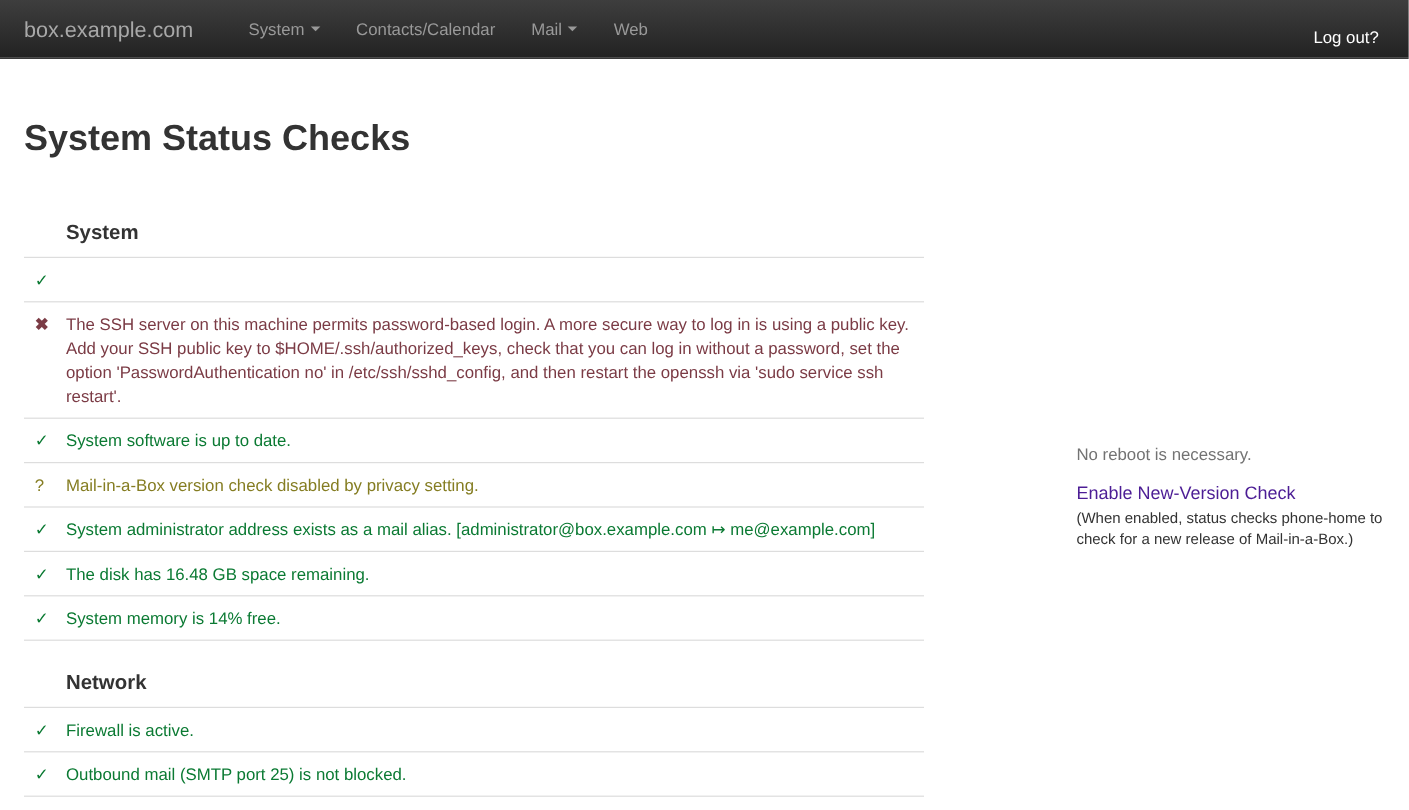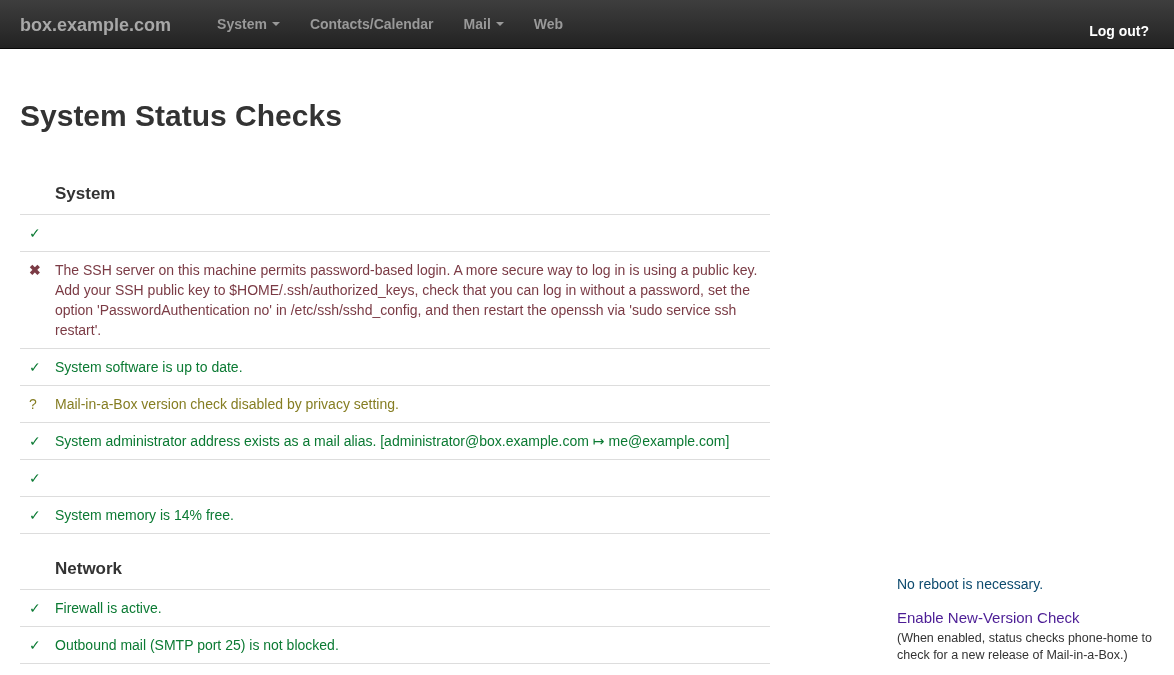--- a/index.html
+++ b/index.html
@@ -12,21 +12,20 @@
     overflow: hidden;
   }
 
   
   .navbar {
     height: 49px;
     background: linear-gradient(to bottom, #3e3e3e 0%, #222 100%);
     border-bottom: 1px solid #080808;
     display: flex;
     align-items: stretch;
-    font-weight: bold;
   }
   .brand {
     color: #a8a8a8;
     font-size: 18px;
     line-height: 20px;
     padding: 15px 15px 14px 20px;
     text-decoration: none;
     cursor: pointer;
   }
   .nav { display: flex; margin-left: 16px; }
@@ -52,21 +51,21 @@
     margin-left: auto;
     color: #fff;
     font-size: 14px;
     line-height: 20px;
     padding: 21px 25px 15px 15px;
     text-decoration: none;
     cursor: pointer;
   }
 
   
-  .content { display: flex; align-items: flex-end; }
+  .content { display: flex; align-items: center; }
   .main-col { margin-left: 20px; width: 750px; }
   .side-col { margin-left: 127px; width: 260px; margin-top: 113px; }
 
   .page-title {
     font-size: 30px;
     font-weight: bold;
     color: #333;
     line-height: 33px;
     margin-top: 50px;
   }
@@ -94,21 +93,21 @@
     padding-left: 9px;
   }
   .row-text { flex: 1; padding-right: 10px; }
 
   .status-ok   { color: #0b7a33; }
   .status-warning { color: #857d22; }
   .status-error   { color: #7b3b45; }
   .status-error .row-icon { font-weight: bold; }
 
   
-  .reboot-status { color: #0c4a6e; line-height: 20px; }
+  .reboot-status { color: #737373; line-height: 20px; }
   .version-link {
     display: inline-block;
     margin-top: 14px;
     color: #4c1d95;
     font-size: 15px;
     line-height: 20px;
     text-decoration: none;
     cursor: pointer;
   }
   .version-note {
@@ -162,20 +161,21 @@
     <div class="check-row status-warning">
       <span class="row-icon">?</span>
       <span class="row-text">Mail-in-a-Box version check disabled by privacy setting.</span>
     </div>
     <div class="check-row status-ok">
       <span class="row-icon">✓</span>
       <span class="row-text">System administrator address exists as a mail alias. [administrator@box.example.com ↦ me@example.com]</span>
     </div>
     <div class="check-row status-ok">
       <span class="row-icon">✓</span>
+      <span class="row-text">The disk has 16.48 GB space remaining.</span>
     </div>
     <div class="check-row status-ok">
       <span class="row-icon">✓</span>
       <span class="row-text">System memory is 14% free.</span>
     </div>
 
     <h3 class="section-heading second">Network</h3>
 
     <div class="check-row status-ok">
       <span class="row-icon">✓</span>

